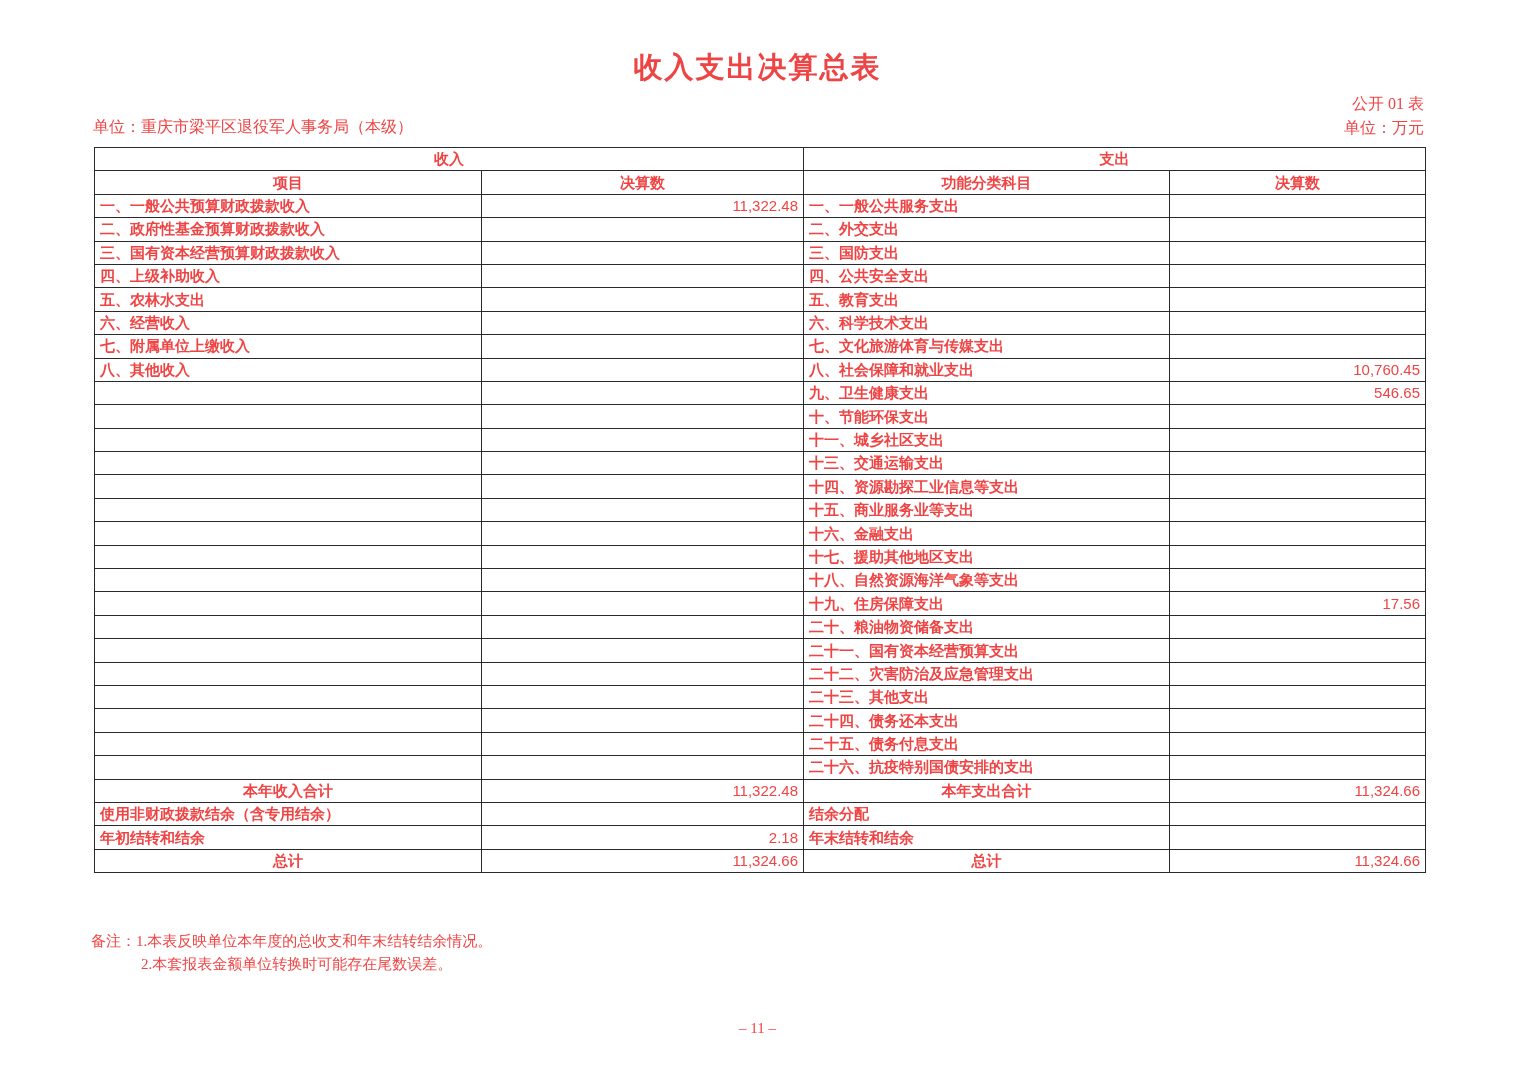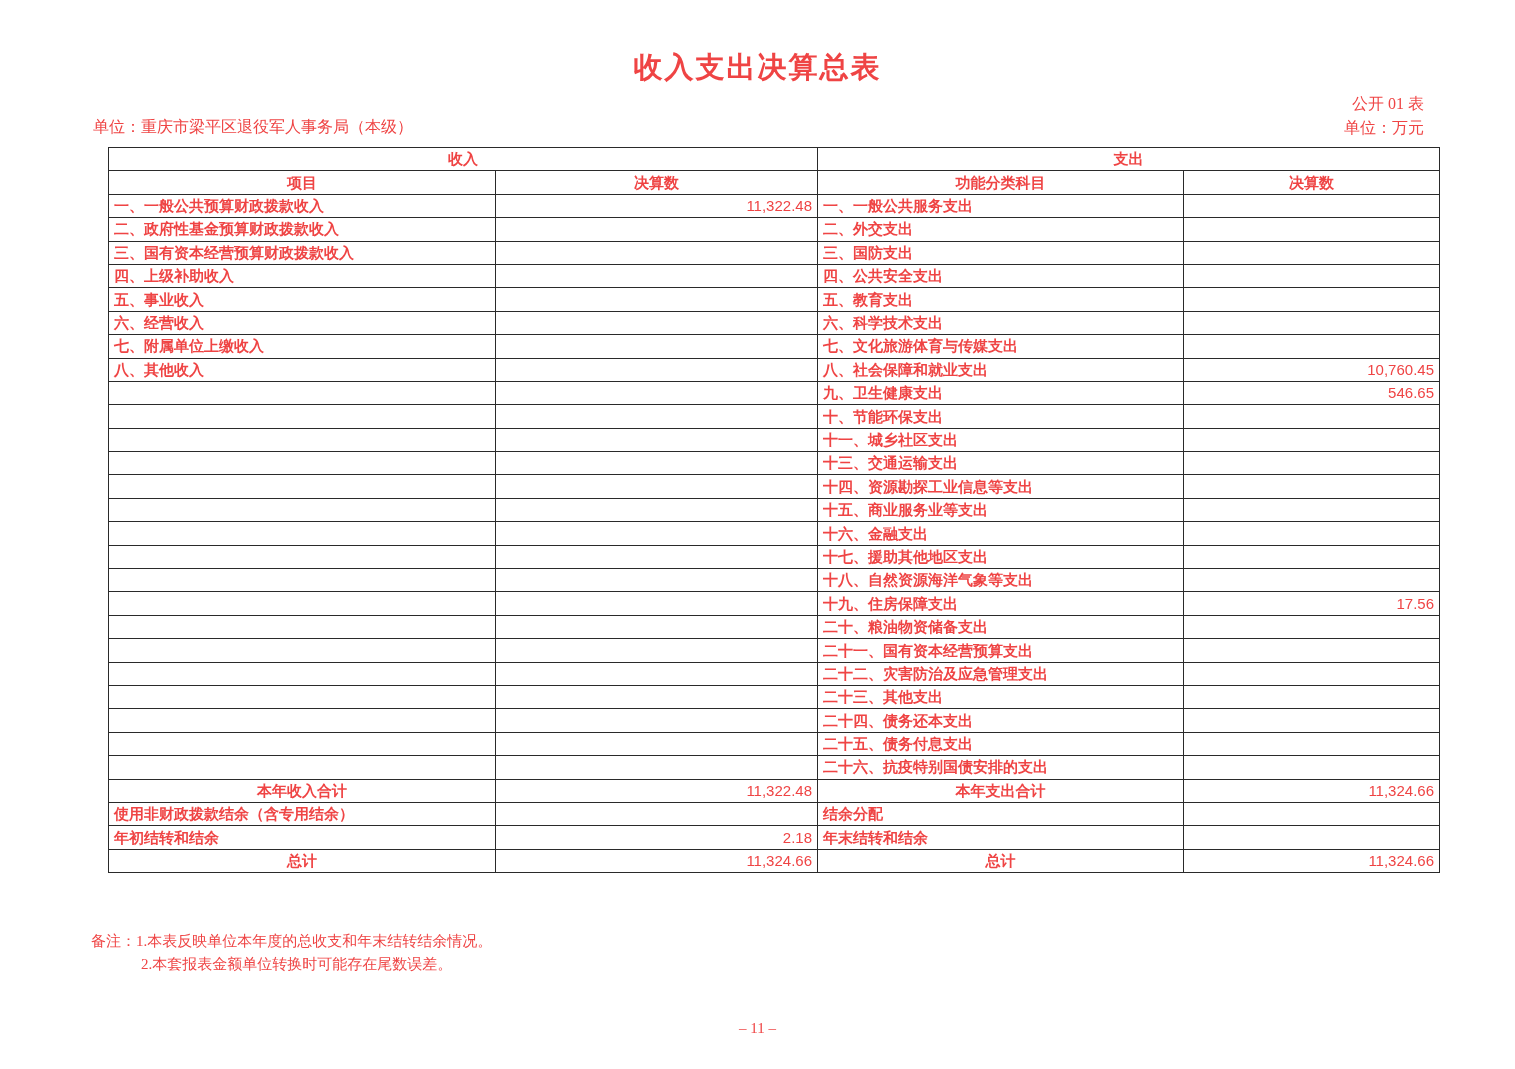--- a/index.html
+++ b/index.html
@@ -22,21 +22,21 @@
     position:absolute;right:91px;top:92px;
     text-align:right;font-size:16px;line-height:24px;
     font-family:"Liberation Serif","DejaVu Serif",serif;
   }
   .unit-left{
     position:absolute;left:93px;top:117px;
     font-size:16px;
     font-family:"Liberation Serif","DejaVu Serif",serif;
   }
   table.fin{
-    position:absolute;left:108px;top:147px;
+    position:absolute;left:94px;top:147px;
     width:1331px;
     border-collapse:collapse;table-layout:fixed;padding-left:18px;
   }
   table.fin td{
     border:1px solid #2a2a2a;
     padding:0 5px;
     height:21.4px;
     font-size:15px;
     line-height:1.05;
     overflow:hidden;white-space:nowrap;
@@ -120,21 +120,21 @@
           <td class="item">三、国防支出</td>
           <td class="val"></td>
         </tr>
         <tr>
           <td class="item">四、上级补助收入</td>
           <td class="val"></td>
           <td class="item">四、公共安全支出</td>
           <td class="val"></td>
         </tr>
         <tr>
-          <td class="item">五、事业收入</td>
+          <td class="item">五、农林水支出</td>
           <td class="val"></td>
           <td class="item">五、教育支出</td>
           <td class="val"></td>
         </tr>
         <tr>
           <td class="item">六、经营收入</td>
           <td class="val"></td>
           <td class="item">六、科学技术支出</td>
           <td class="val"></td>
         </tr>

